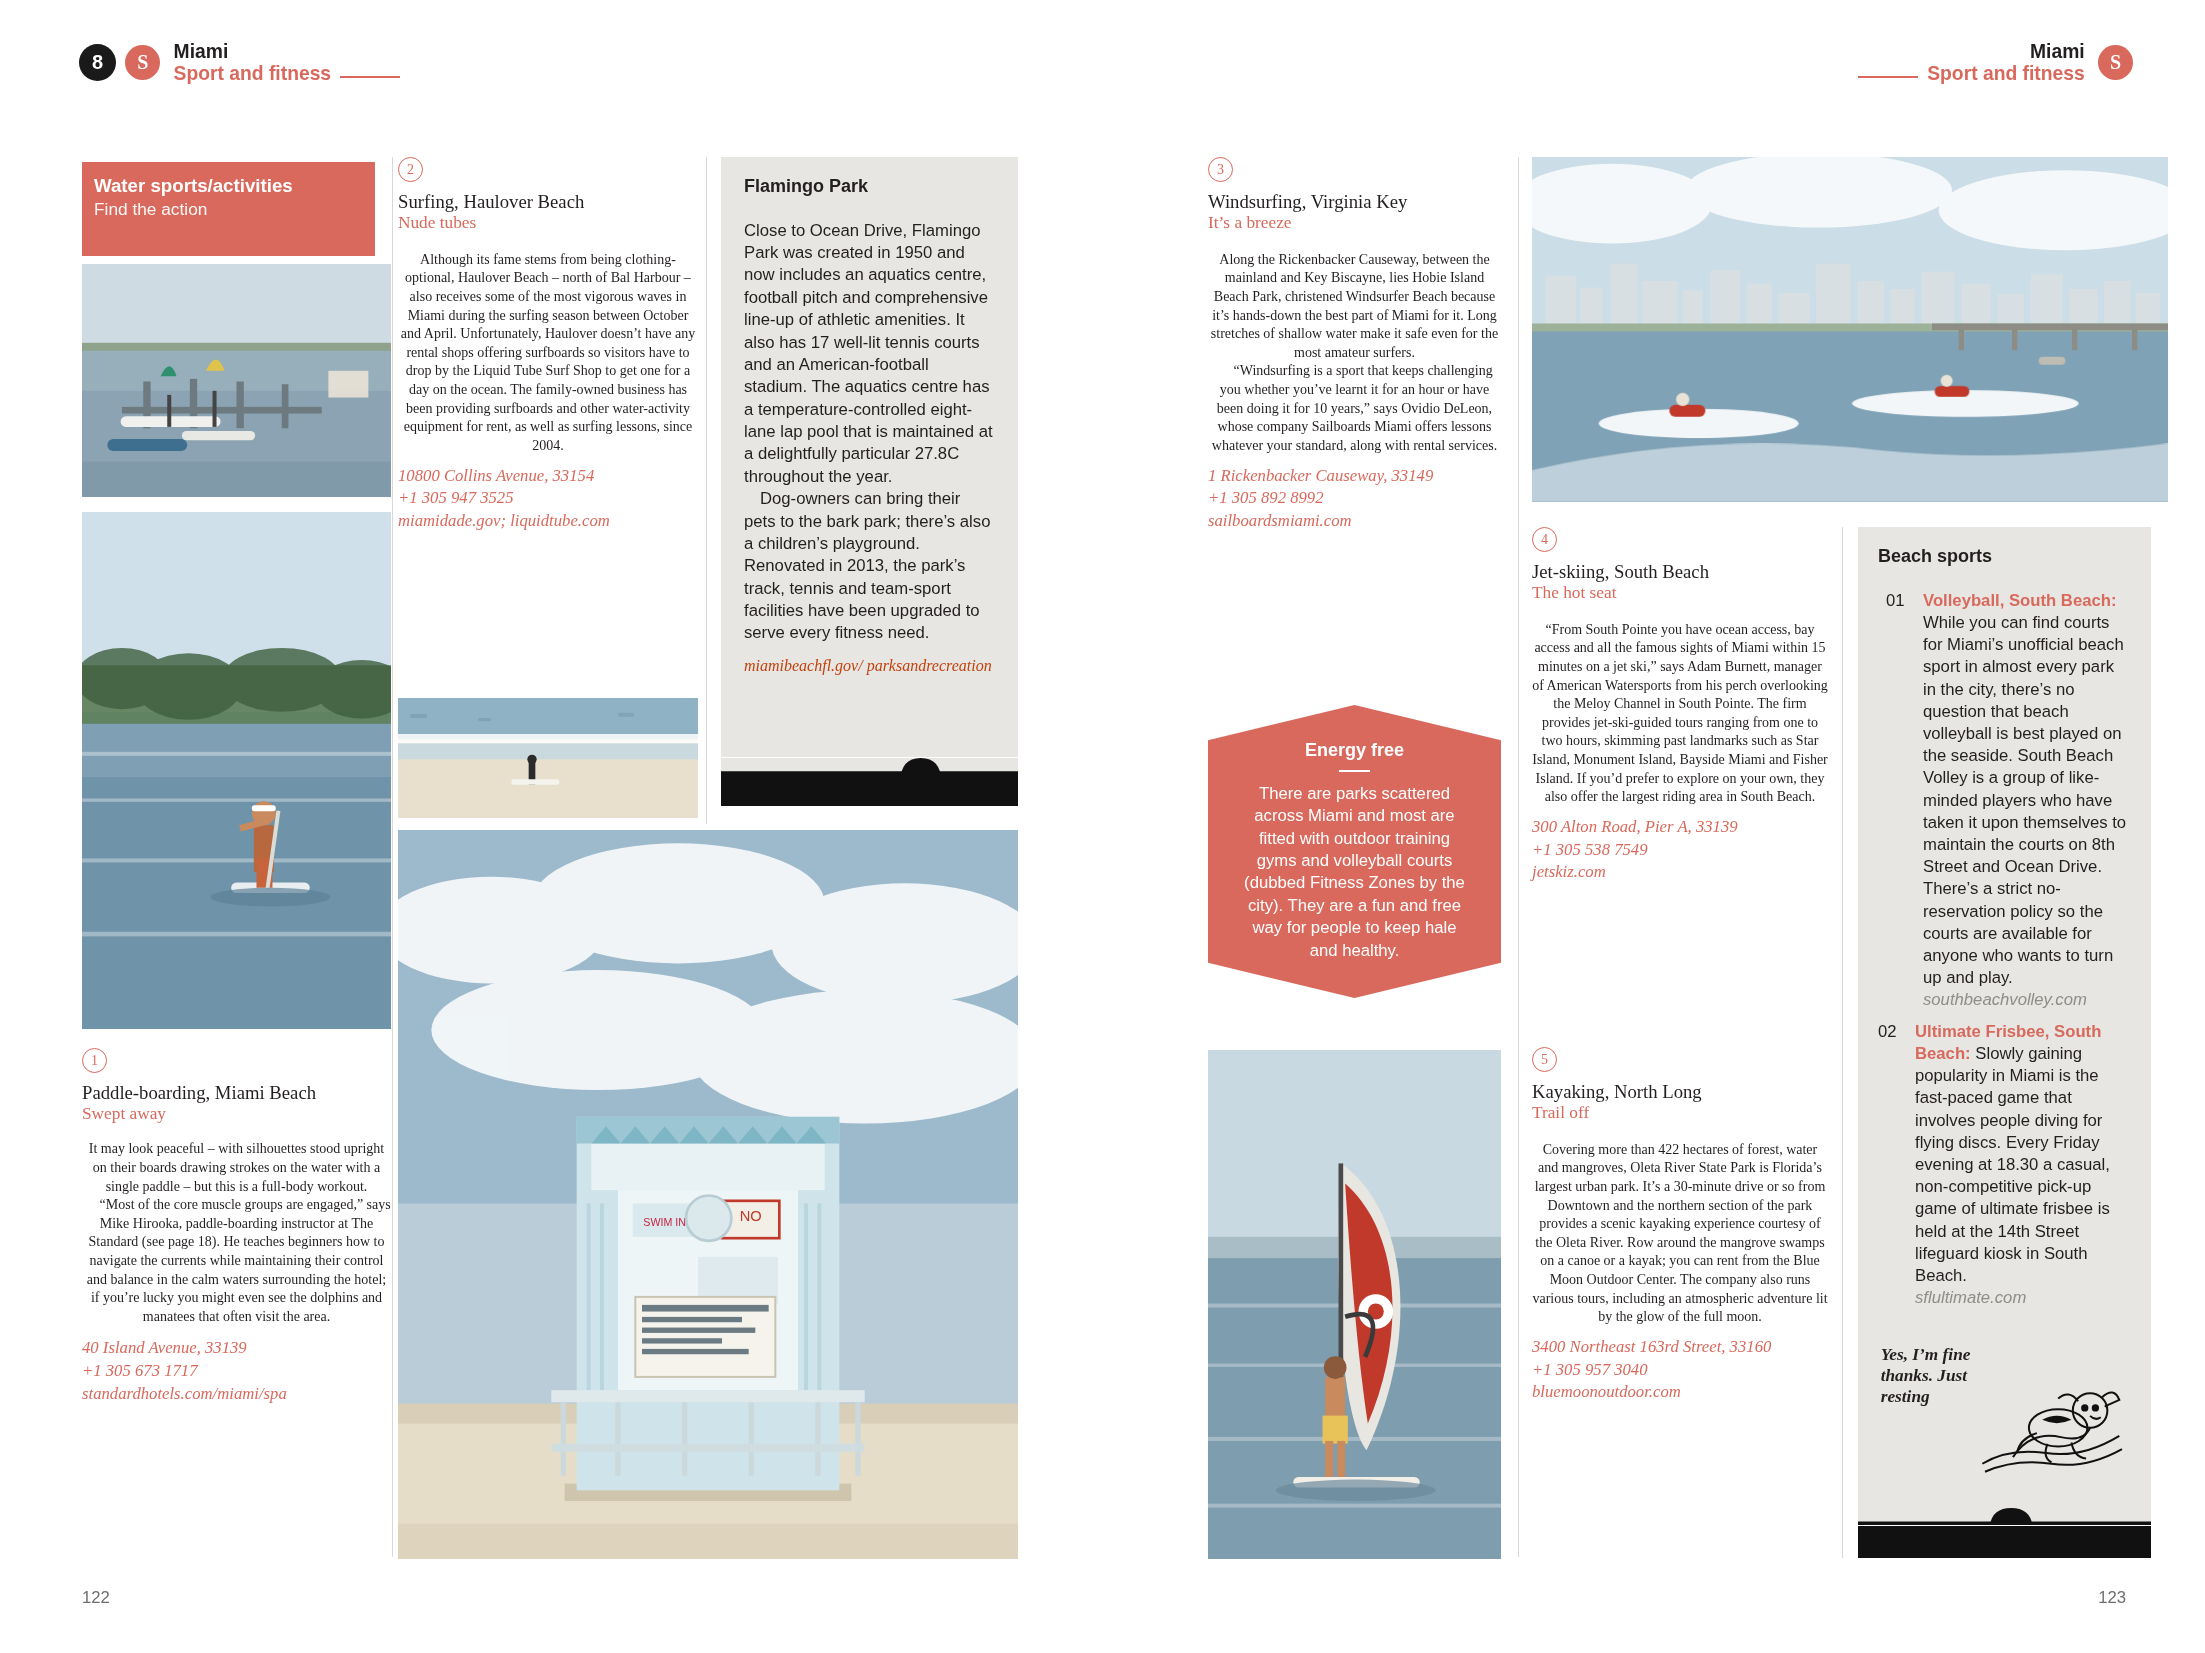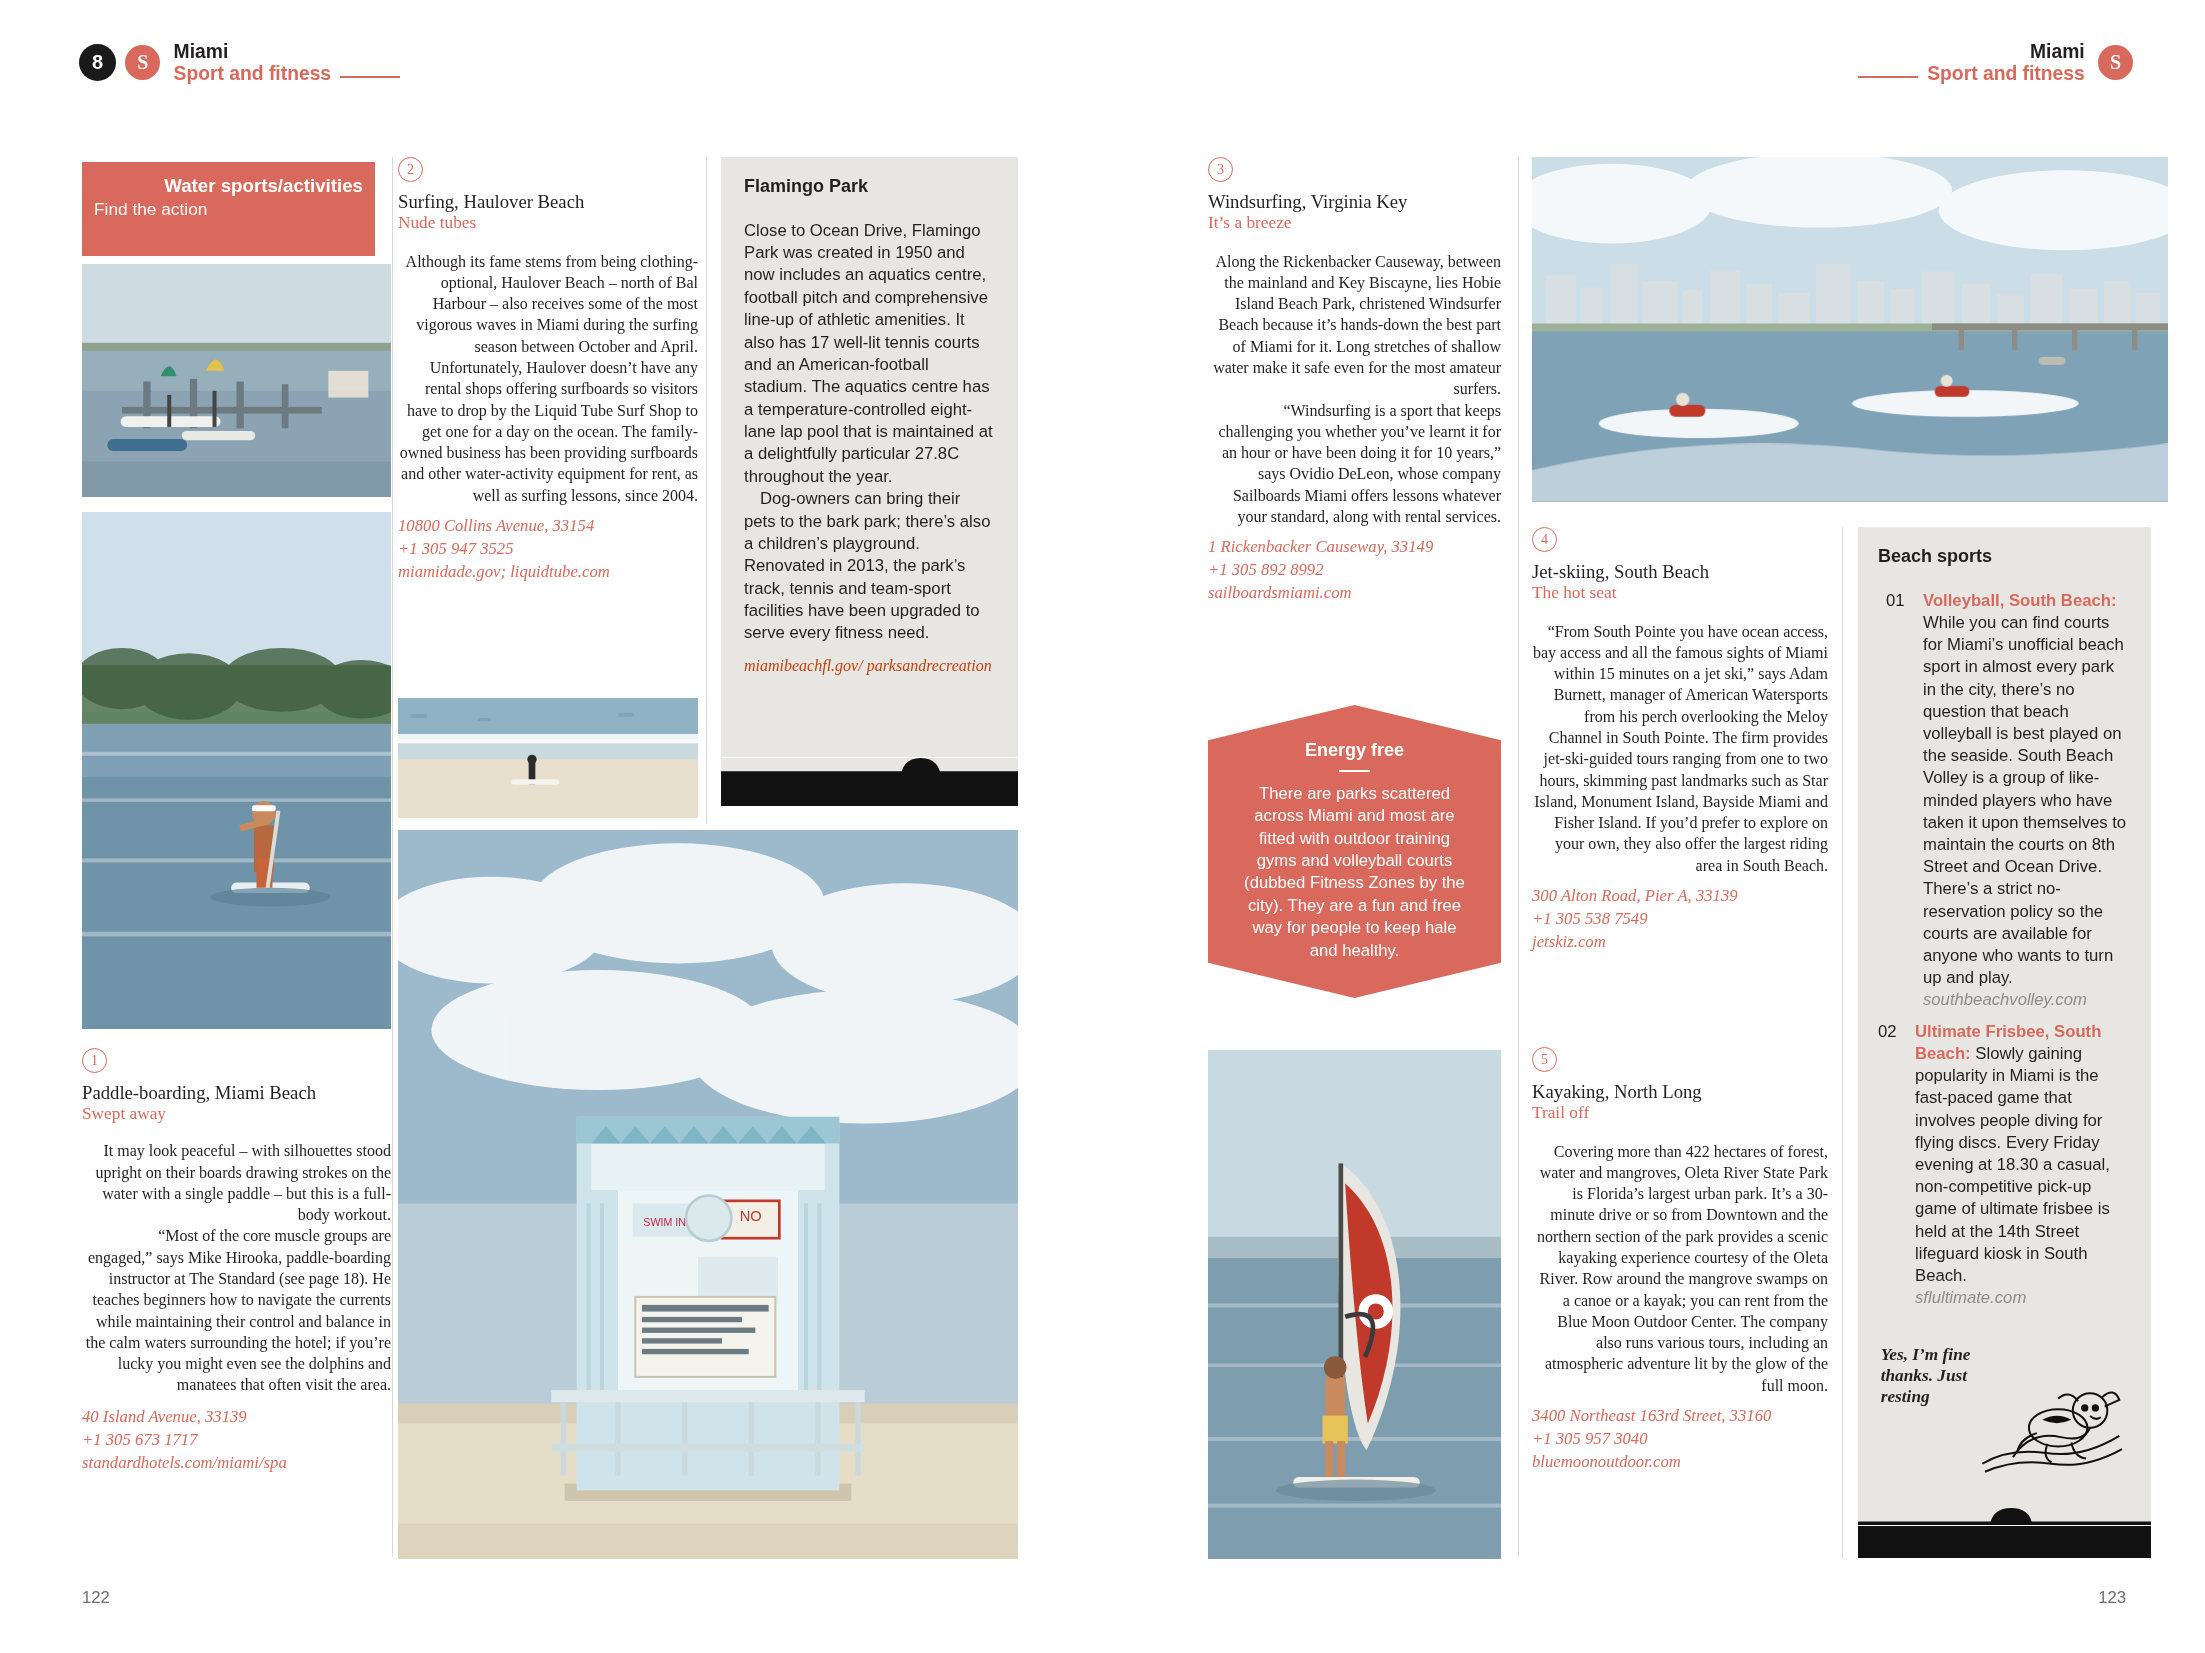--- a/index.html
+++ b/index.html
@@ -35,22 +35,22 @@
 
   .hdr-right { position:absolute; right:72px; top:41px; display:flex; align-items:center; }
   .hdr-right .hdr-titles { margin-left:0; margin-right:13.3px; text-align:right; }
   .rule-red-l { display:inline-block; height:2px; background:#d8695c; vertical-align:middle; margin-right:9.3px; width:60px; }
 
   
   .col { position:absolute; }
   p { margin:0 0 0 0; }
   .body-txt {
     font-family:"Liberation Serif", serif;
-    font-size:16px; line-height:1.33;
-    text-align:right;
+    font-size:14px; line-height:1.33;
+    text-align:center;
     hyphens:none;
   }
   .body-txt p + p { text-indent:17.3px; }
   .addr { font-family:"Liberation Serif", serif; font-style:italic; font-size:16.7px; line-height:1.36; color:#d8695c; }
   .ttl { font-family:"Liberation Serif", serif; font-size:18.7px; line-height:1.25; }
   .sub { font-family:"Liberation Serif", serif; font-size:17.3px; color:#d8695c; }
 
   .numbadge {
     width:23px; height:23px; border-radius:50%;
     border:1.3px solid #d8695c; color:#d8695c;
@@ -58,21 +58,21 @@
     display:flex; align-items:center; justify-content:center;
   }
 
   
   .redbox {
     background:#d8695c; color:#fff;
     font-family:"Liberation Sans", sans-serif;
     padding:12px 12px 14.7px 12px;
     line-height:1.3;
   }
-  .redbox .l1 { font-size:18.7px; font-weight:bold;text-align:right; }
+  .redbox .l1 { font-size:18.7px; font-weight:bold; }
   .redbox .l2 { font-size:17.3px; font-weight:normal; opacity:.95; }
 
   
   .greypanel { background:#e7e6e2; }
   .greypanel .gp-title {
     font-family:"Liberation Sans", sans-serif; font-weight:bold; font-size:18px; color:#231f20;
   }
   .gp-body { font-family:"Liberation Sans", sans-serif; font-size:16.7px; line-height:1.34; }
   .gp-body p + p { text-indent:16px; }
   .gp-url { font-family:Liberation Serif, serif; font-style:italic; font-size:16px; color:#c2410c; line-height:1.3; }

